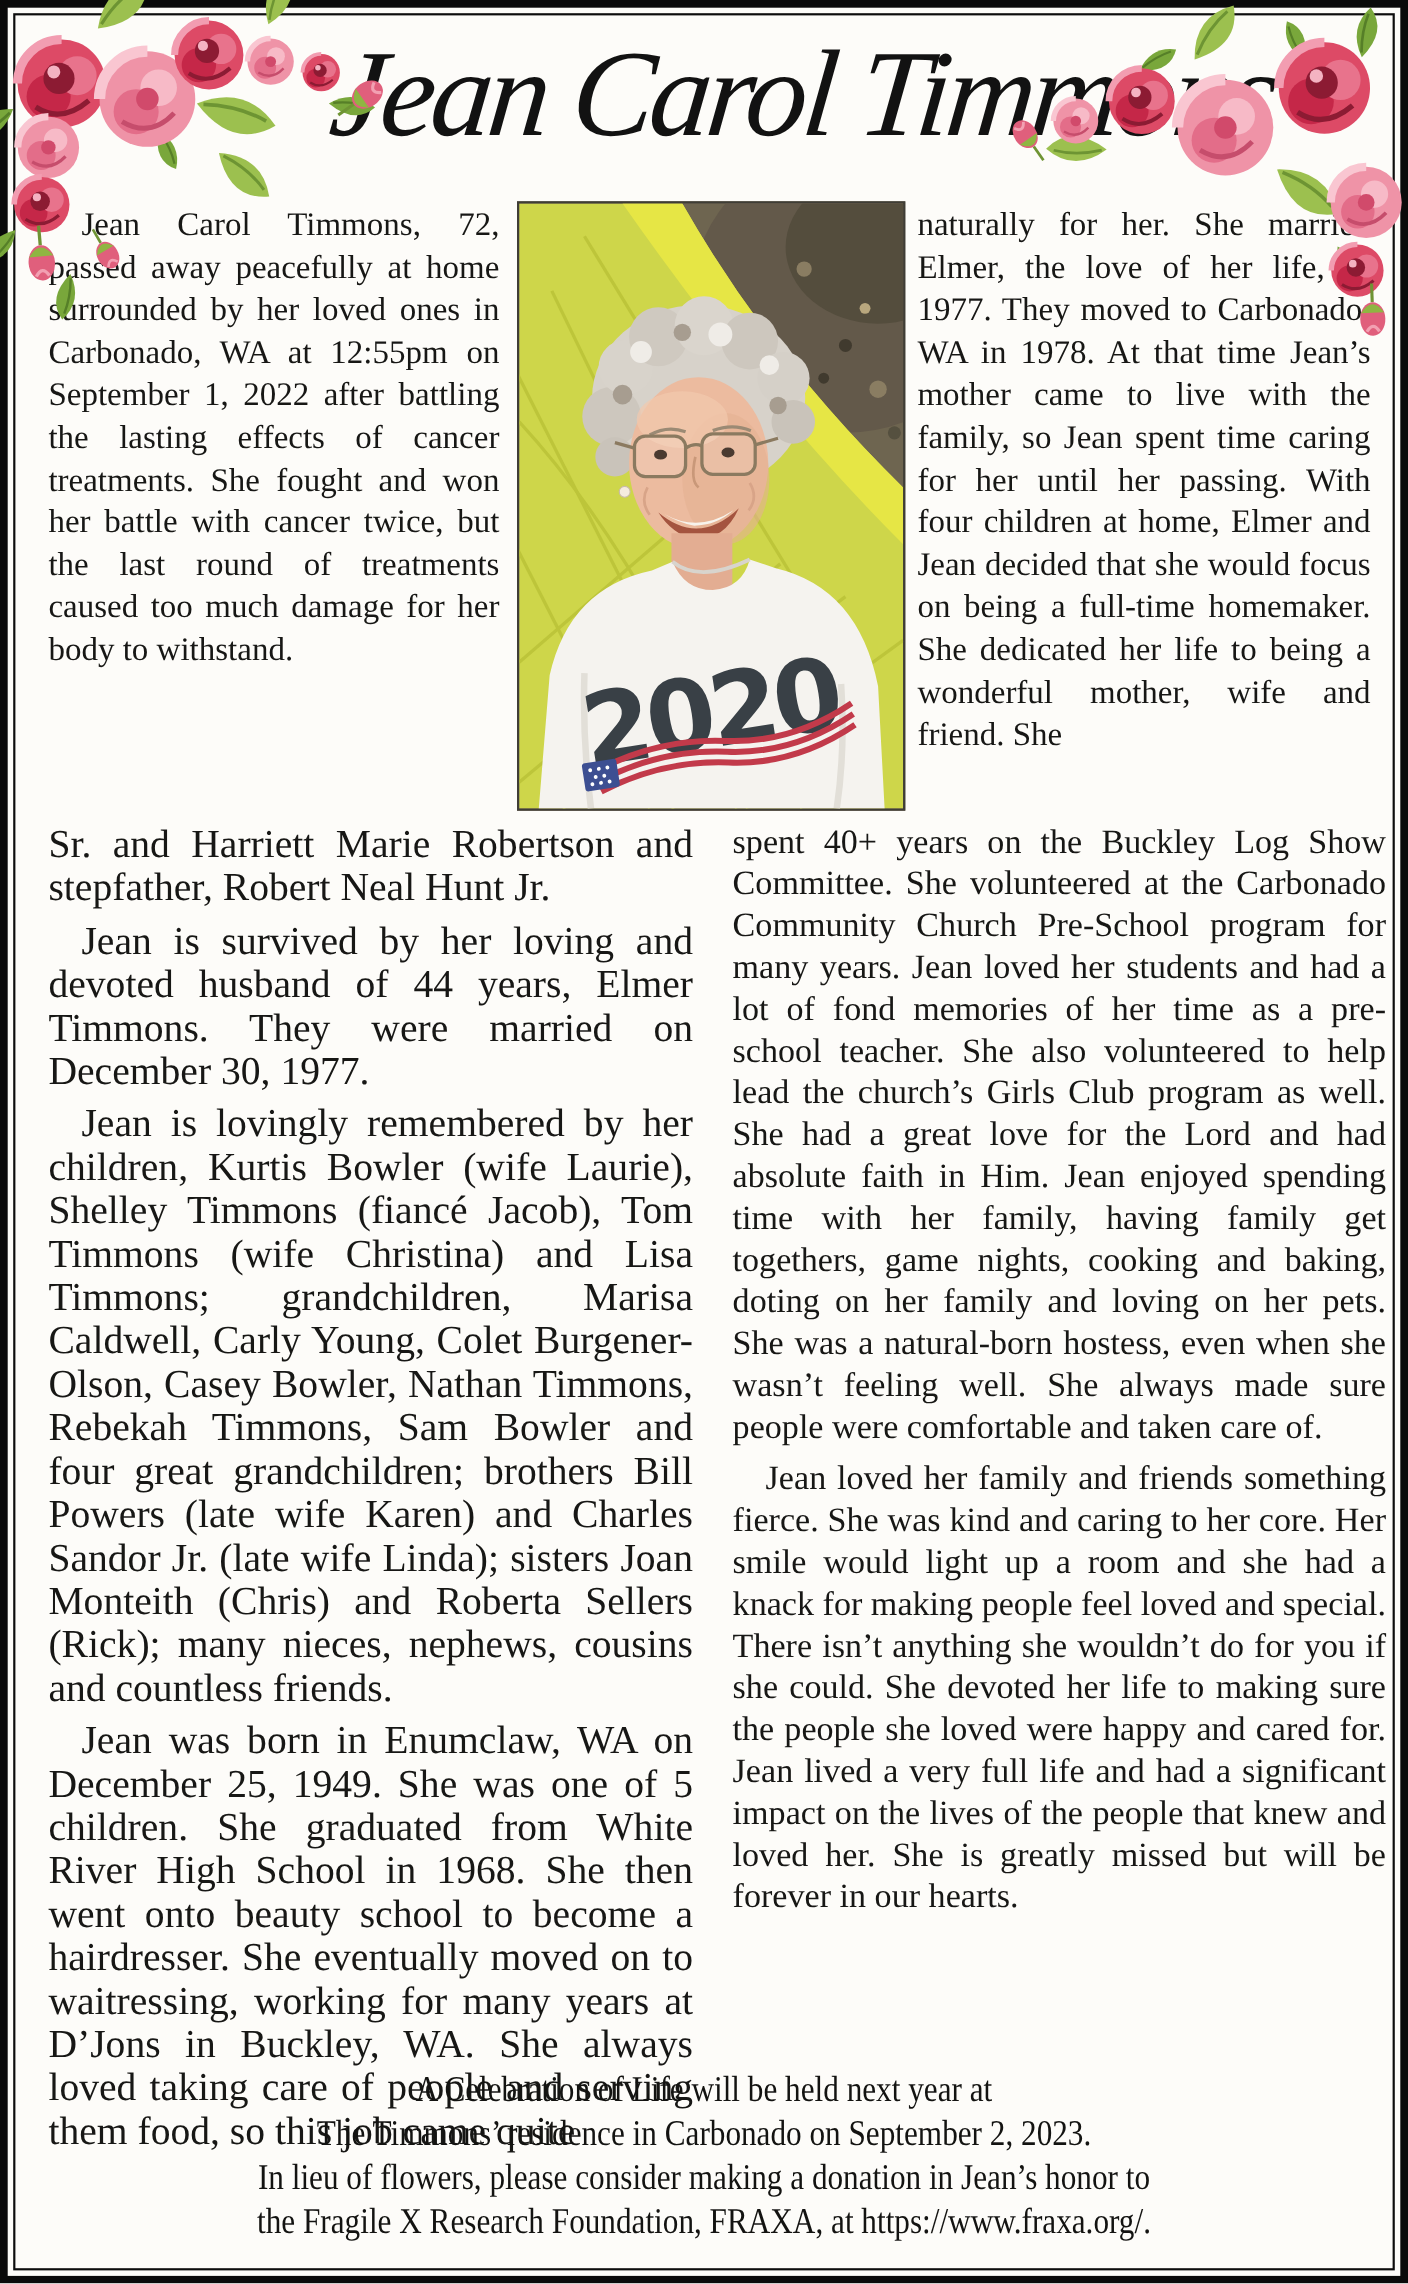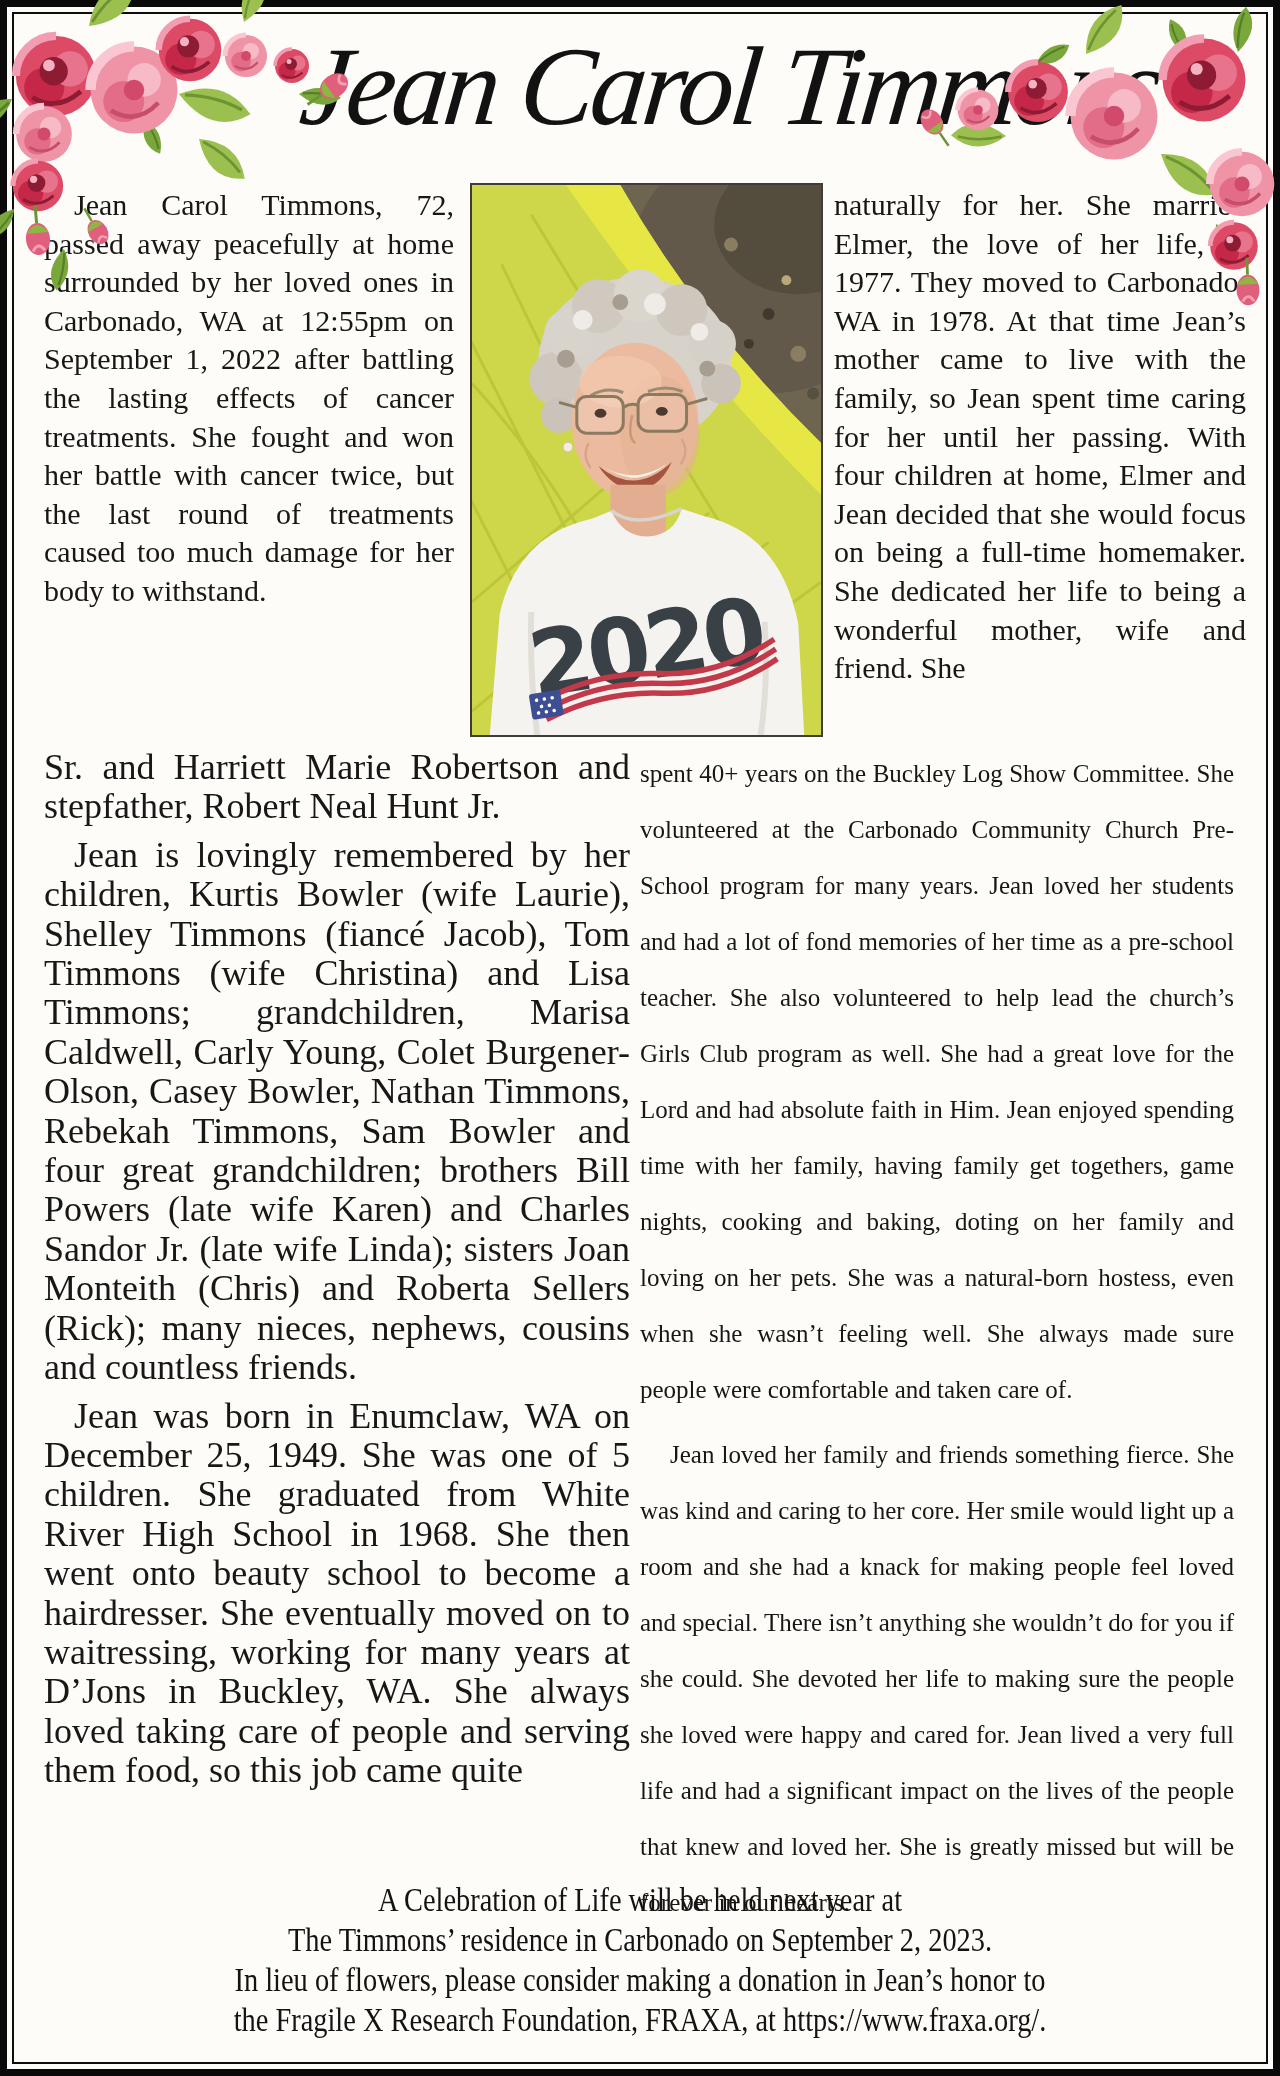--- a/index.html
+++ b/index.html
@@ -28,21 +28,21 @@
   }
   .photo svg { display:block; width:100%; height:100%; }
 
   .col { position:absolute; text-align:justify; z-index:2; }
   .col p { margin:0; }
   .col p + p { margin-top:9px; }
   .indent { text-indent:30px; }
   .col-left-top   { left:44px;  top:186px; width:410px; font-size:30px; line-height:38.6px; }
   .col-right-top  { left:834px; top:186px; width:412px; font-size:30px; line-height:38.6px; }
   .col-left-bottom  { left:44px;  top:748px; width:586px; font-size:36px; line-height:39.4px; }
-  .col-right-bottom { left:640px; top:746px; width:594px; font-size:25px; line-height:56px; }
+  .col-right-bottom { left:666px; top:746px; width:594px; font-size:31px; line-height:38px; }
 
   .notice {
     position:absolute; left:85px; top:1880px; width:1110px; z-index:2;
     text-align:center; font-size:33px; line-height:40px; color:#131311;
     transform:scaleX(0.86); transform-origin:50% 0;
   }
 </style>
 </head>
 <body>
 
@@ -223,20 +223,21 @@
   <div class="col col-left-top">
     <p class="indent">Jean Carol Timmons, 72, passed away peacefully at home surrounded by her loved ones in Carbonado, WA at 12:55pm on September 1, 2022 after battling the lasting effects of cancer treatments. She fought and won her battle with cancer twice, but the last round of treatments caused too much damage for her body to withstand.</p>
   </div>
 
   <div class="col col-right-top">
     <p>naturally for her. She married Elmer, the love of her life, in 1977. They moved to Carbonado, WA in 1978. At that time Jean’s mother came to live with the family, so Jean spent time caring for her until her passing. With four children at home, Elmer and Jean decided that she would focus on being a full-time homemaker. She dedicated her life to being a wonderful mother, wife and friend. She</p>
   </div>
 
   <div class="col col-left-bottom">
     <p>Sr. and Harriett Marie Robertson and stepfather, Robert Neal Hunt Jr.</p>
+    <p class="indent">Jean is survived by her loving and devoted husband of 44 years, Elmer Timmons. They were married on December 30, 1977.</p>
     <p class="indent">Jean is lovingly remembered by her children, Kurtis Bowler (wife Laurie), Shelley Timmons (fiancé Jacob), Tom Timmons (wife Christina) and Lisa Timmons; grandchildren, Marisa Caldwell, Carly Young, Colet Burgener-Olson, Casey Bowler, Nathan Timmons, Rebekah Timmons, Sam Bowler and four great grandchildren; brothers Bill Powers (late wife Karen) and Charles Sandor Jr. (late wife Linda); sisters Joan Monteith (Chris) and Roberta Sellers (Rick); many nieces, nephews, cousins and countless friends.</p>
     <p class="indent">Jean was born in Enumclaw, WA on December 25, 1949. She was one of 5 children. She graduated from White River High School in 1968. She then went onto beauty school to become a hairdresser. She eventually moved on to waitressing, working for many years at D’Jons in Buckley, WA. She always loved taking care of people and serving them food, so this job came quite</p>
   </div>
 
   <div class="col col-right-bottom">
     <p>spent 40+ years on the Buckley Log Show Committee. She volunteered at the Carbonado Community Church Pre-School program for many years. Jean loved her students and had a lot of fond memories of her time as a pre-school teacher. She also volunteered to help lead the church’s Girls Club program as well. She had a great love for the Lord and had absolute faith in Him. Jean enjoyed spending time with her family, having family get togethers, game nights, cooking and baking, doting on her family and loving on her pets. She was a natural-born hostess, even when she wasn’t feeling well. She always made sure people were comfortable and taken care of.</p>
     <p class="indent">Jean loved her family and friends something fierce. She was kind and caring to her core. Her smile would light up a room and she had a knack for making people feel loved and special. There isn’t anything she wouldn’t do for you if she could. She devoted her life to making sure the people she loved were happy and cared for. Jean lived a very full life and had a significant impact on the lives of the people that knew and loved her. She is greatly missed but will be forever in our hearts.</p>
   </div>
 
   <footer class="notice">

